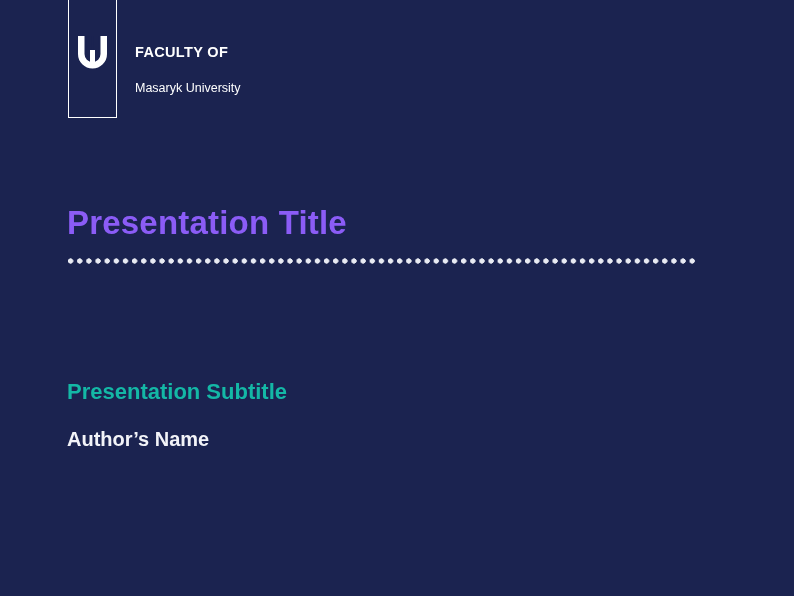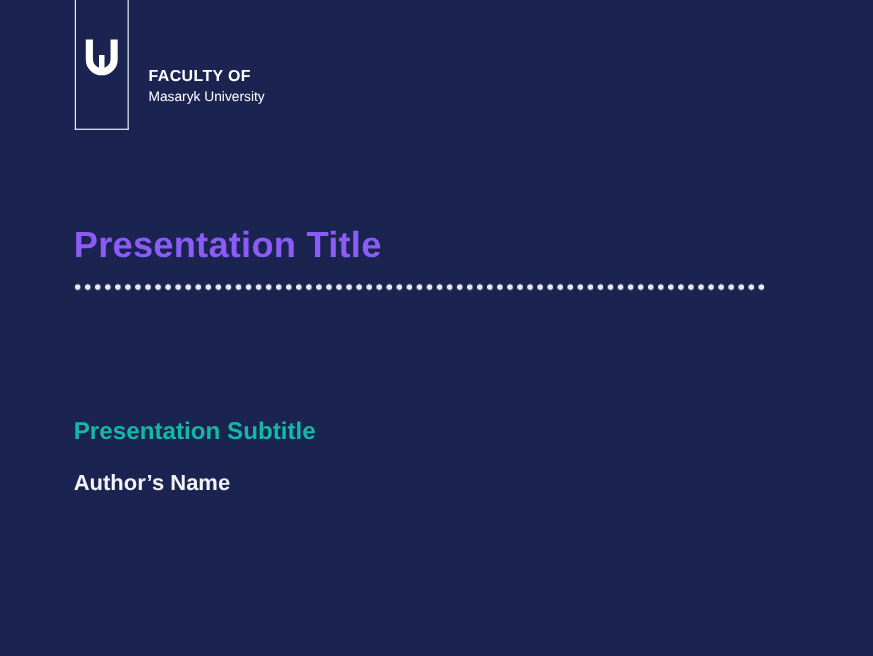--- a/index.html
+++ b/index.html
@@ -62,21 +62,21 @@
     font-size: 14.5px;
     letter-spacing: 0.35px;
     line-height: 17.5px;
     white-space: nowrap;
   }
 
   .logo-university {
     color: #ffffff;
     font-size: 12.5px;
     line-height: 15px;
-    margin-top: 2px;
+    margin-top: 20px;
     text-align: right;
     white-space: nowrap;
   }
 
   
   .title {
     position: absolute;
     left: 67px;
     top: 203px;
     color: #8b5cf6;

